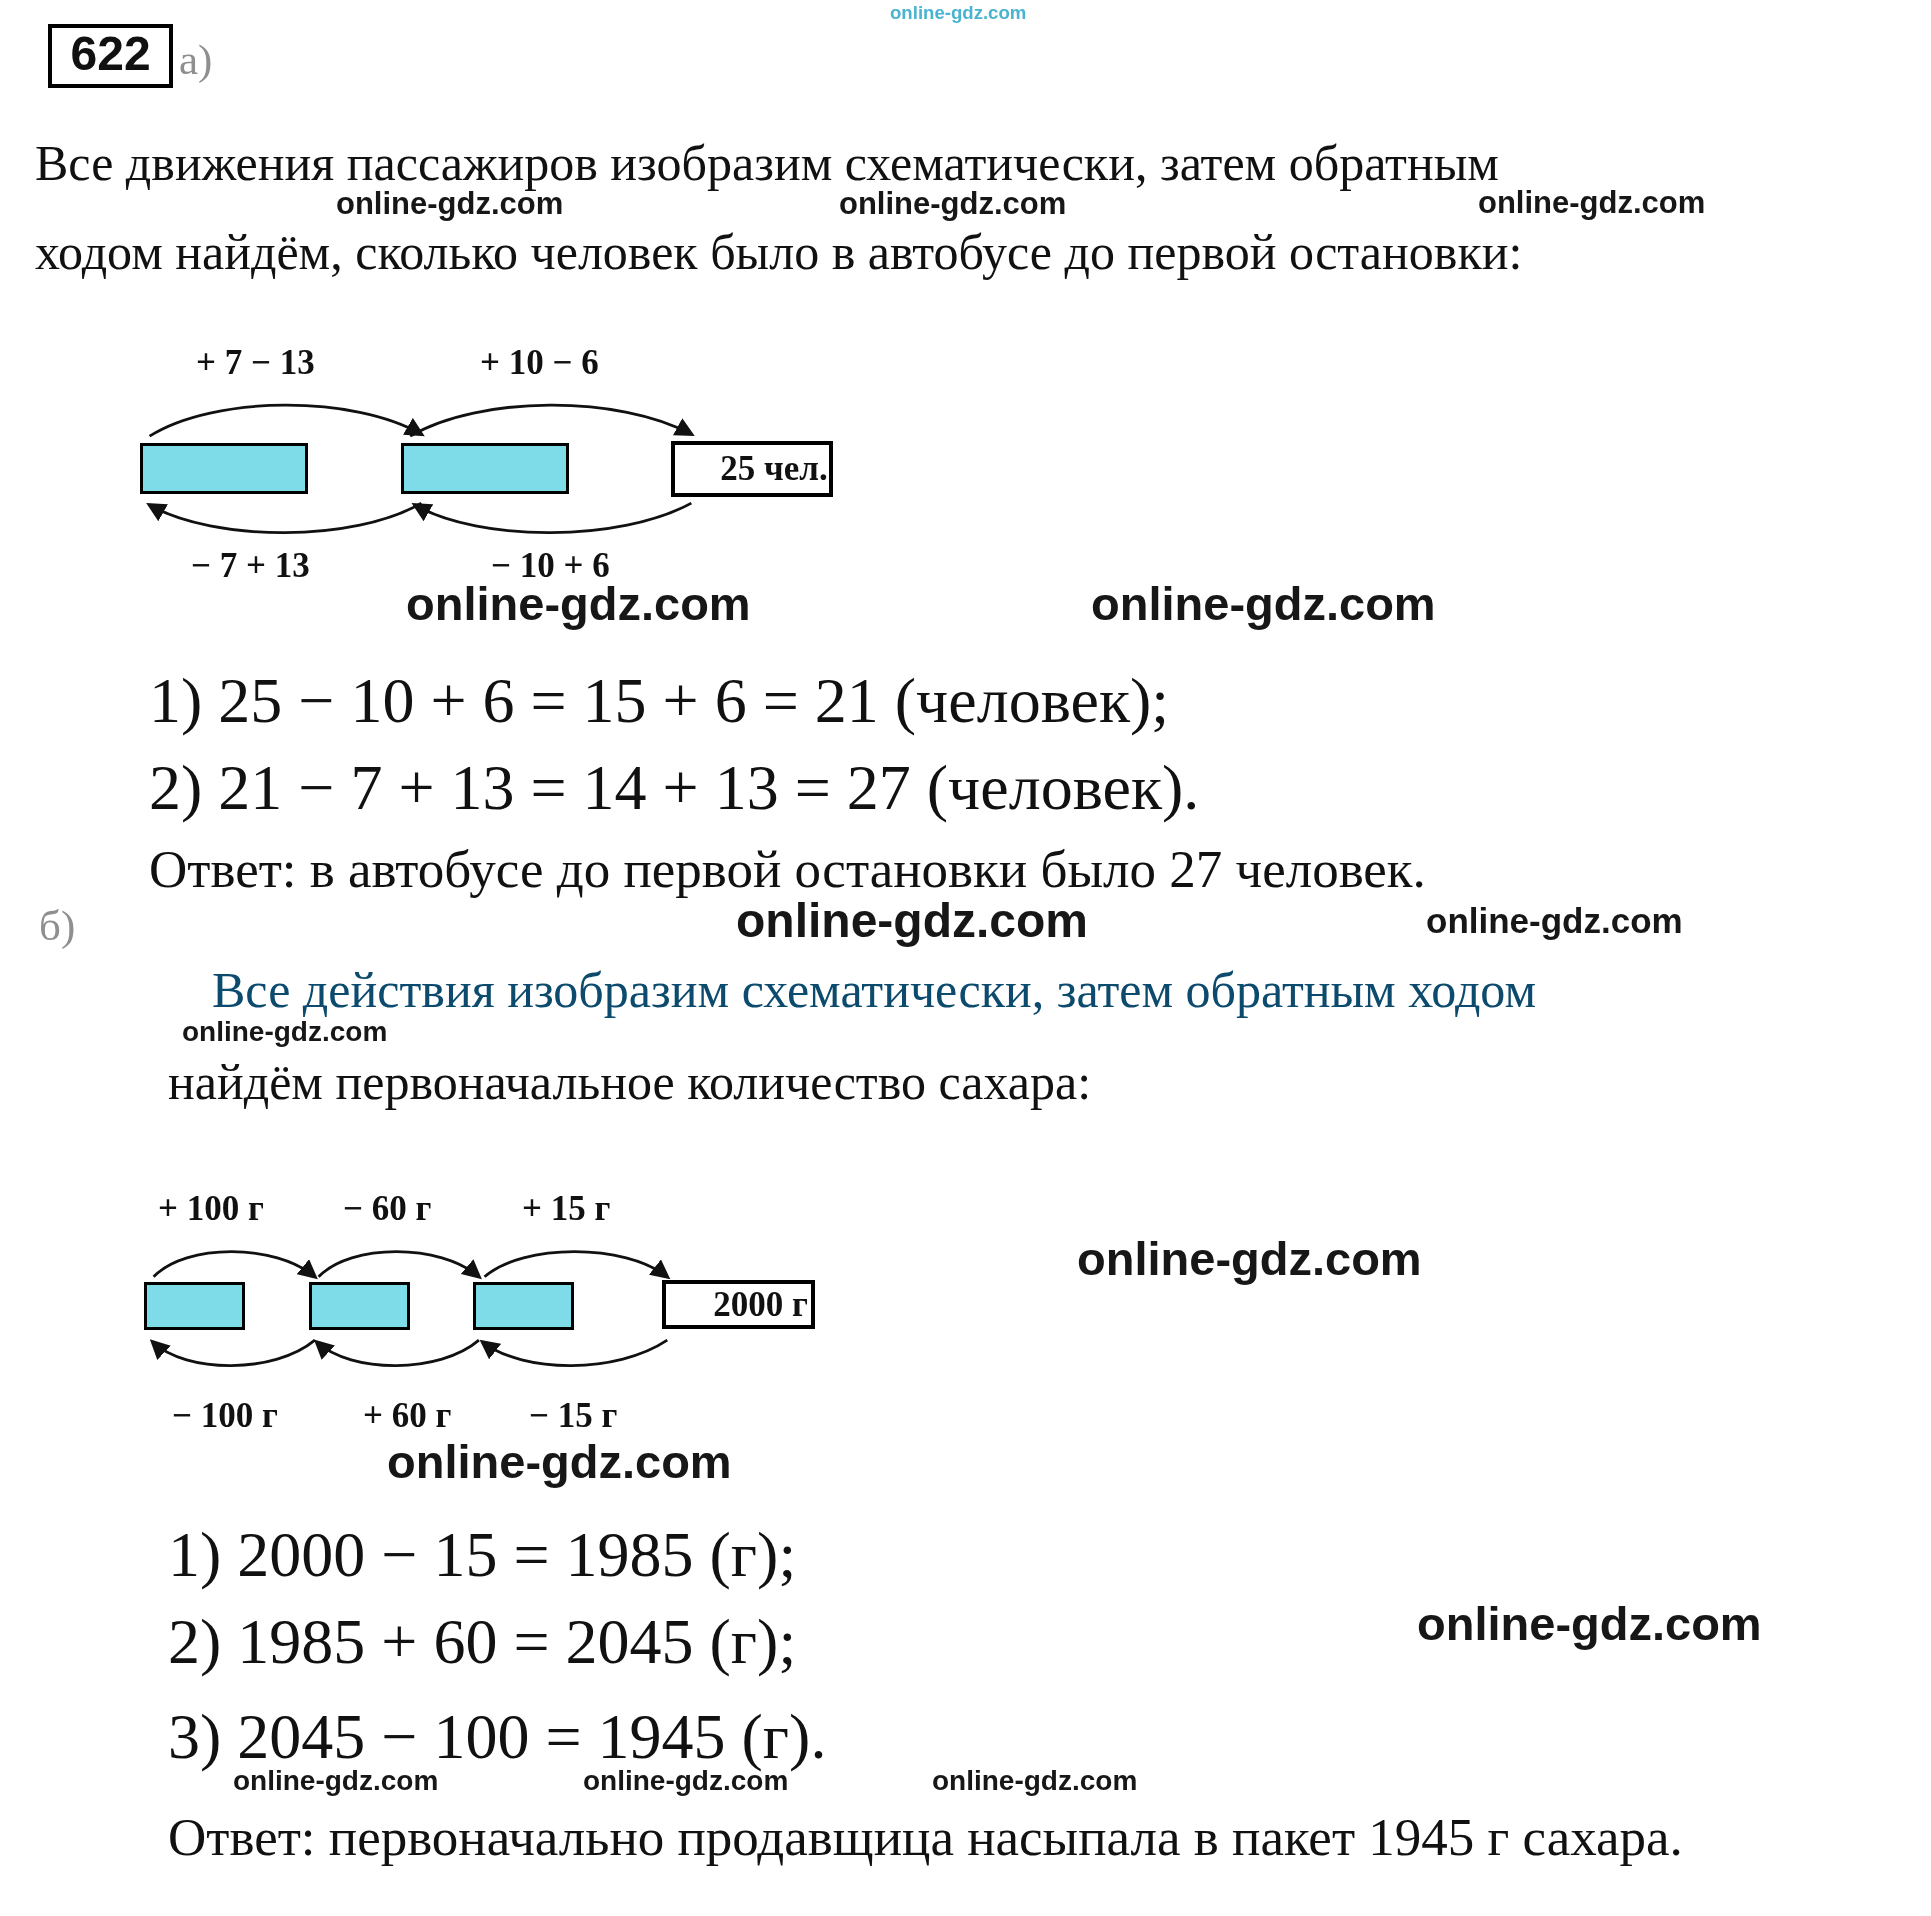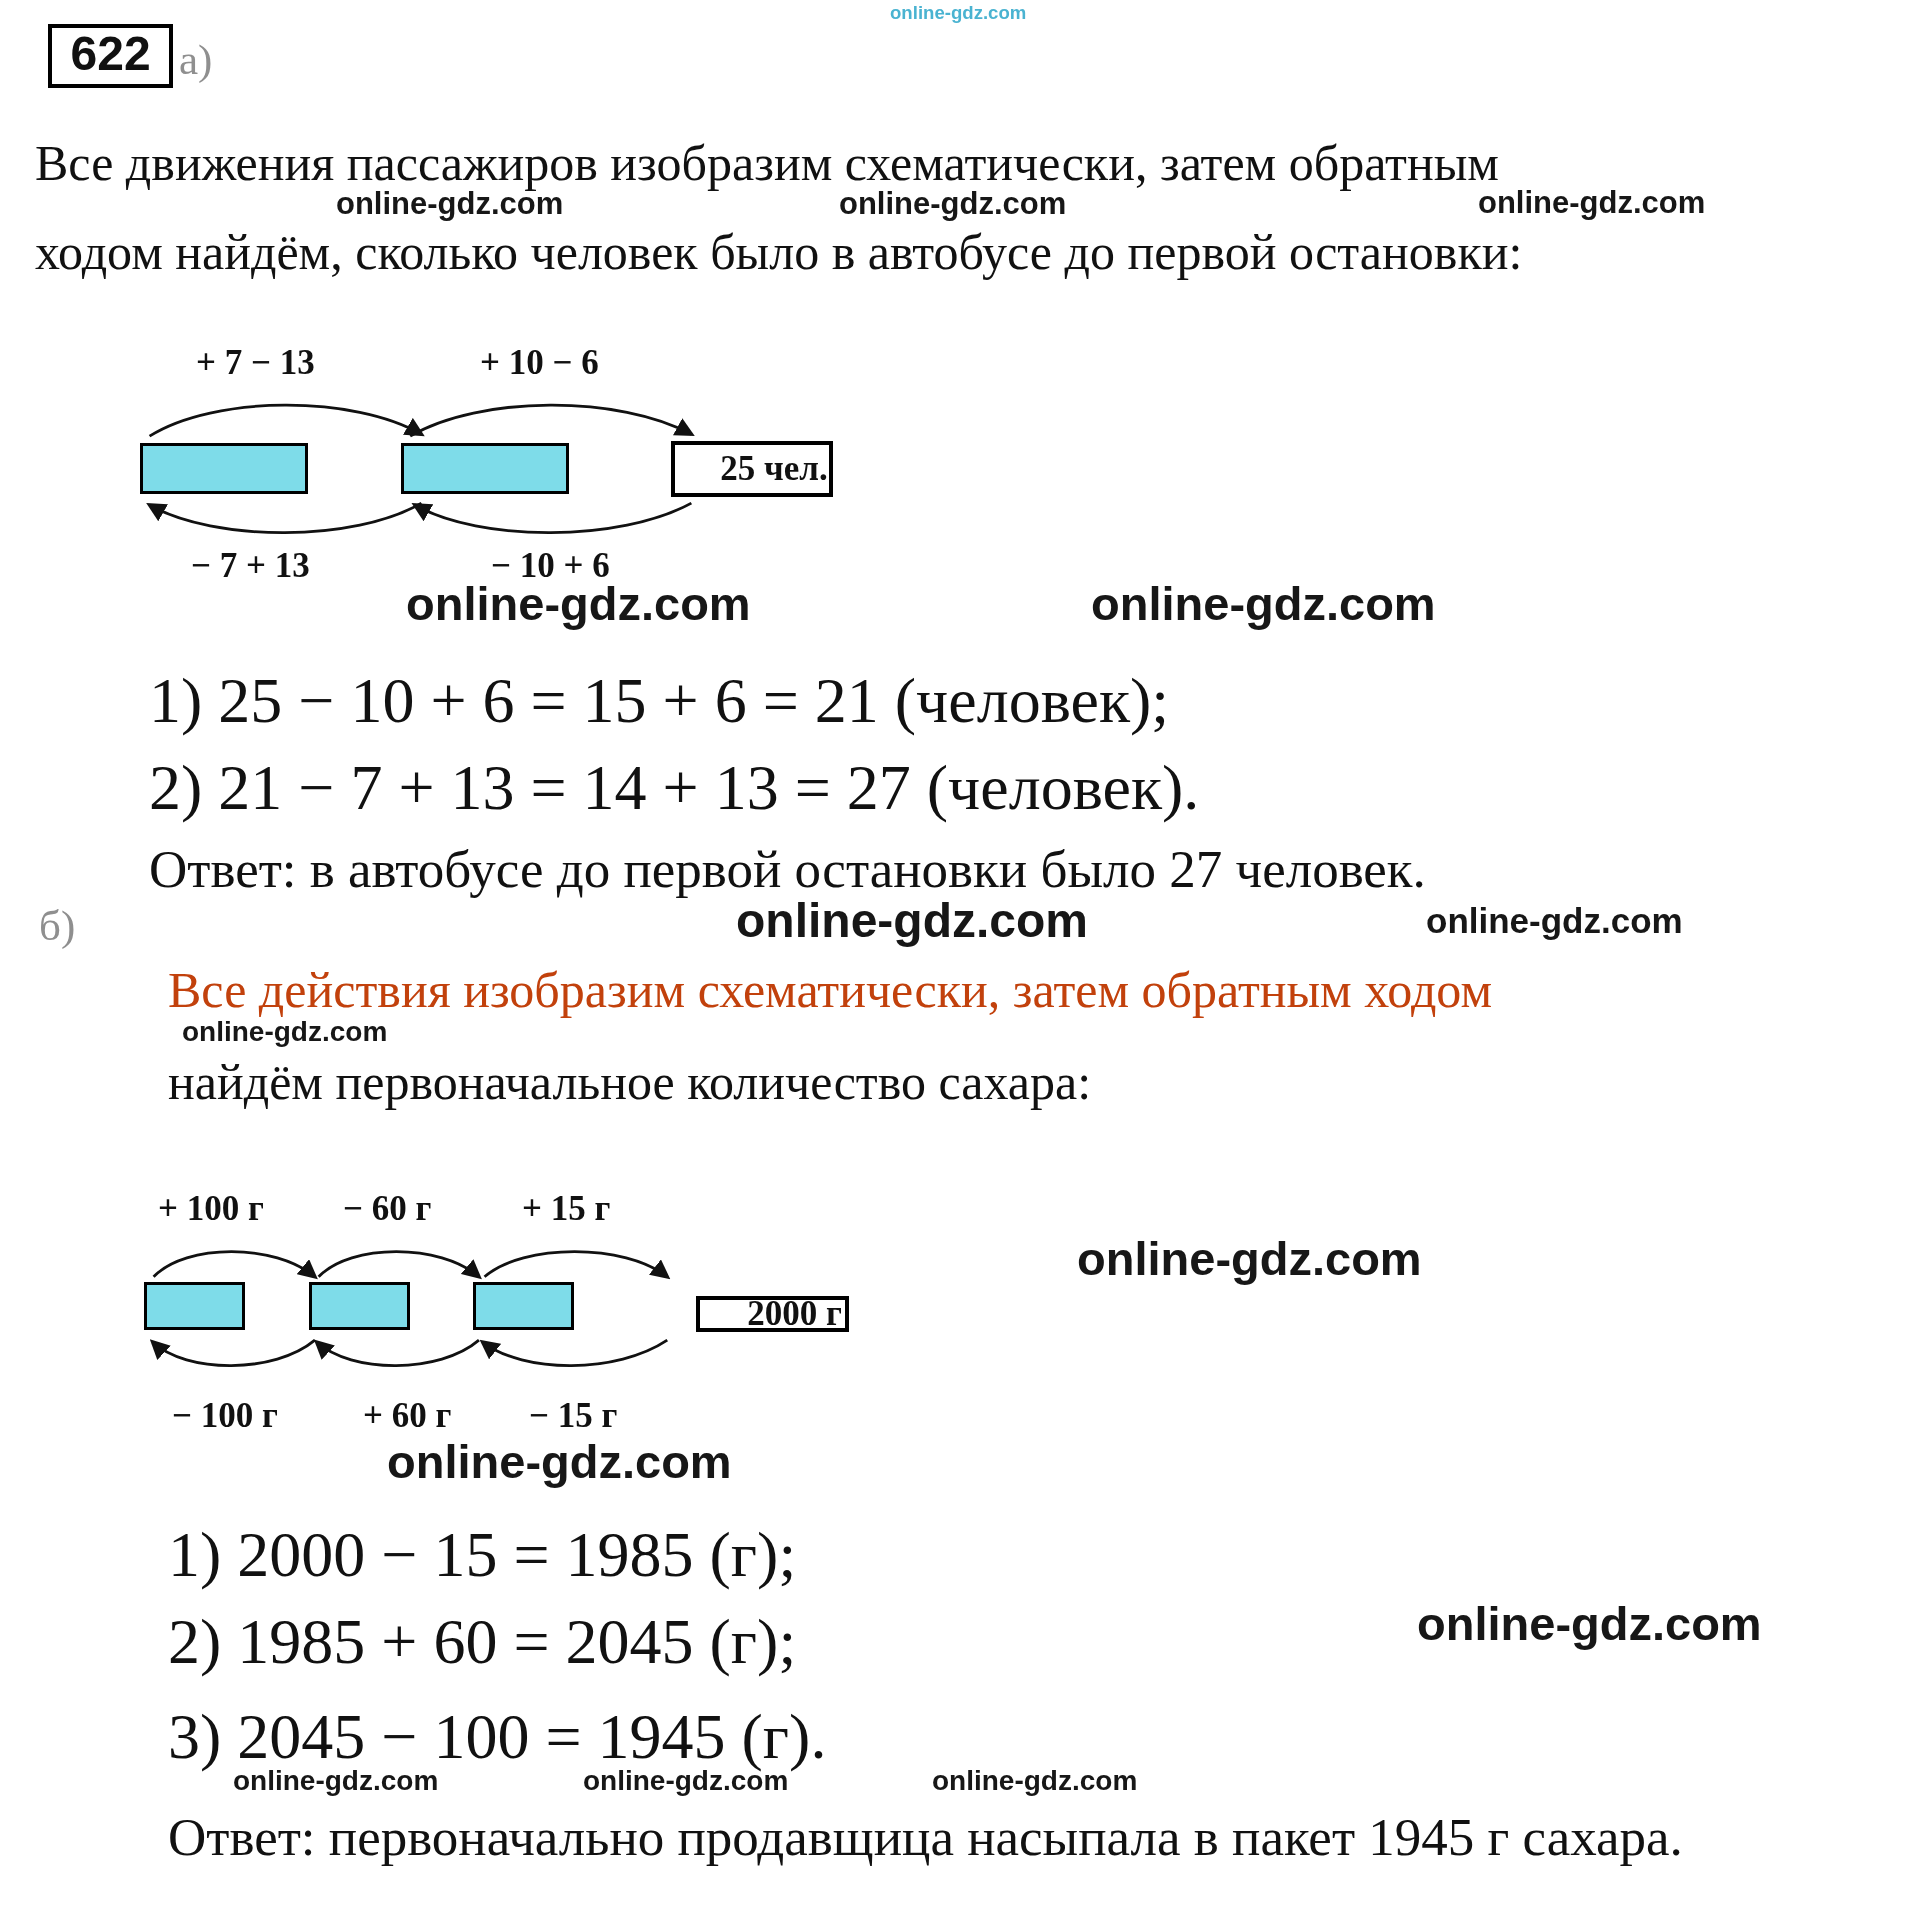--- a/index.html
+++ b/index.html
@@ -7,21 +7,21 @@
     position: relative;
     width: 1932px;
     height: 1917px;
     background: #ffffff;
     overflow: hidden;
     font-family: "Liberation Serif", serif;
     color: #111111;
   }
   .abs { position: absolute; white-space: nowrap; }
   .body-text { font-size: 50px; line-height: 1.3; }
-  .faded { color: #c2410c; }
+  .faded { color: #0c4a6e; margin-left: 44px; }
   .step { font-size: 64px; }
   .answer { font-size: 53px; }
   .wm {
     position: absolute;
     font-family: "Liberation Sans", sans-serif;
     font-weight: 700;
     color: #171717;
     white-space: nowrap;
   }
   .wm-top { color: #2ba6c9; opacity: .85; font-size: 18.6px; font-weight: 600; }
@@ -130,21 +130,21 @@
       <path d="M 238 162 C 195 198, 100 198, 64 164" fill="none" stroke="#111" stroke-width="3" marker-end="url(#arrB)"></path>
       <path d="M 414 162 C 372 198, 277 198, 240 164" fill="none" stroke="#111" stroke-width="3" marker-end="url(#arrB)"></path>
       <path d="M 616 162 C 562 198, 462 198, 418 164" fill="none" stroke="#111" stroke-width="3" marker-end="url(#arrB)"></path>
     </svg>
     <div class="dlabel" style="left:65px;  top:0px;">+ 100 г</div>
     <div class="dlabel" style="left:250px; top:0px;">− 60 г</div>
     <div class="dlabel" style="left:429px; top:0px;">+ 15 г</div>
     <div class="dbox" style="left:51px;  top:93px; width:101px; height:48px;"></div>
     <div class="dbox" style="left:216px; top:93px; width:101px; height:48px;"></div>
     <div class="dbox" style="left:380px; top:93px; width:101px; height:48px;"></div>
-    <div class="dbox dbox-labeled" style="left:603px; top:91px; width:153px; height:36px;margin-top:16px;">2000 г</div>
+    <div class="dbox dbox-labeled" style="left:569px; top:91px; width:153px; height:49px;">2000 г</div>
     <div class="dlabel" style="left:79px;  top:207px;">− 100 г</div>
     <div class="dlabel" style="left:270px; top:207px;">+ 60 г</div>
     <div class="dlabel" style="left:436px; top:207px;">− 15 г</div>
   </div>
 
   <div class="abs step" style="left:168px; top:1518px;">1) 2000 − 15 = 1985 (г);</div>
   <div class="abs step" style="left:168px; top:1605px;">2) 1985 + 60 = 2045 (г);</div>
   <div class="abs step" style="left:168px; top:1693px;margin-top:7px;">3) 2045 − 100 = 1945 (г).</div>
   <div class="abs answer" style="left:168px; top:1807px;">Ответ: первоначально продавщица насыпала в пакет 1945 г сахара.</div>
 

